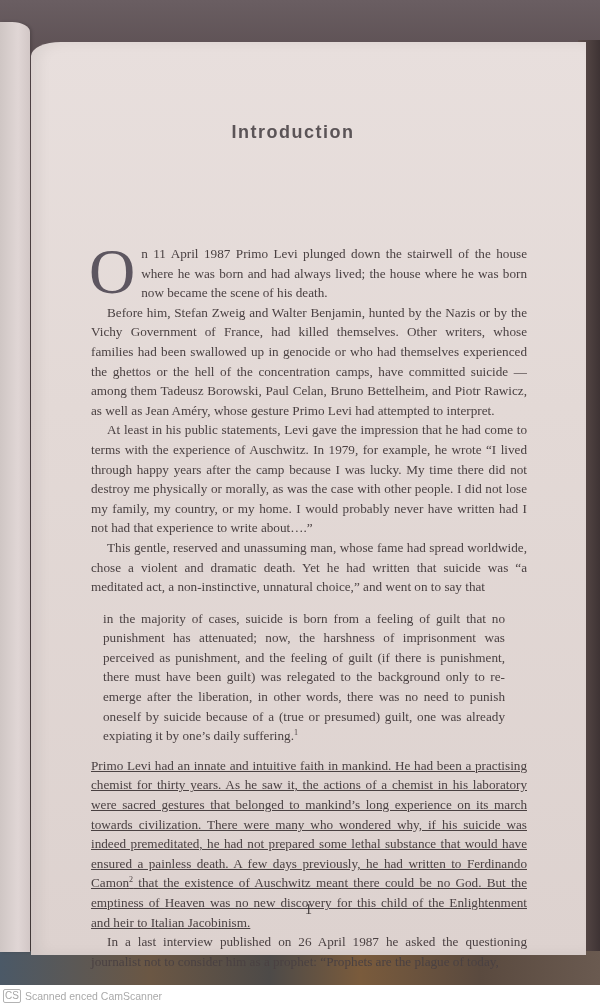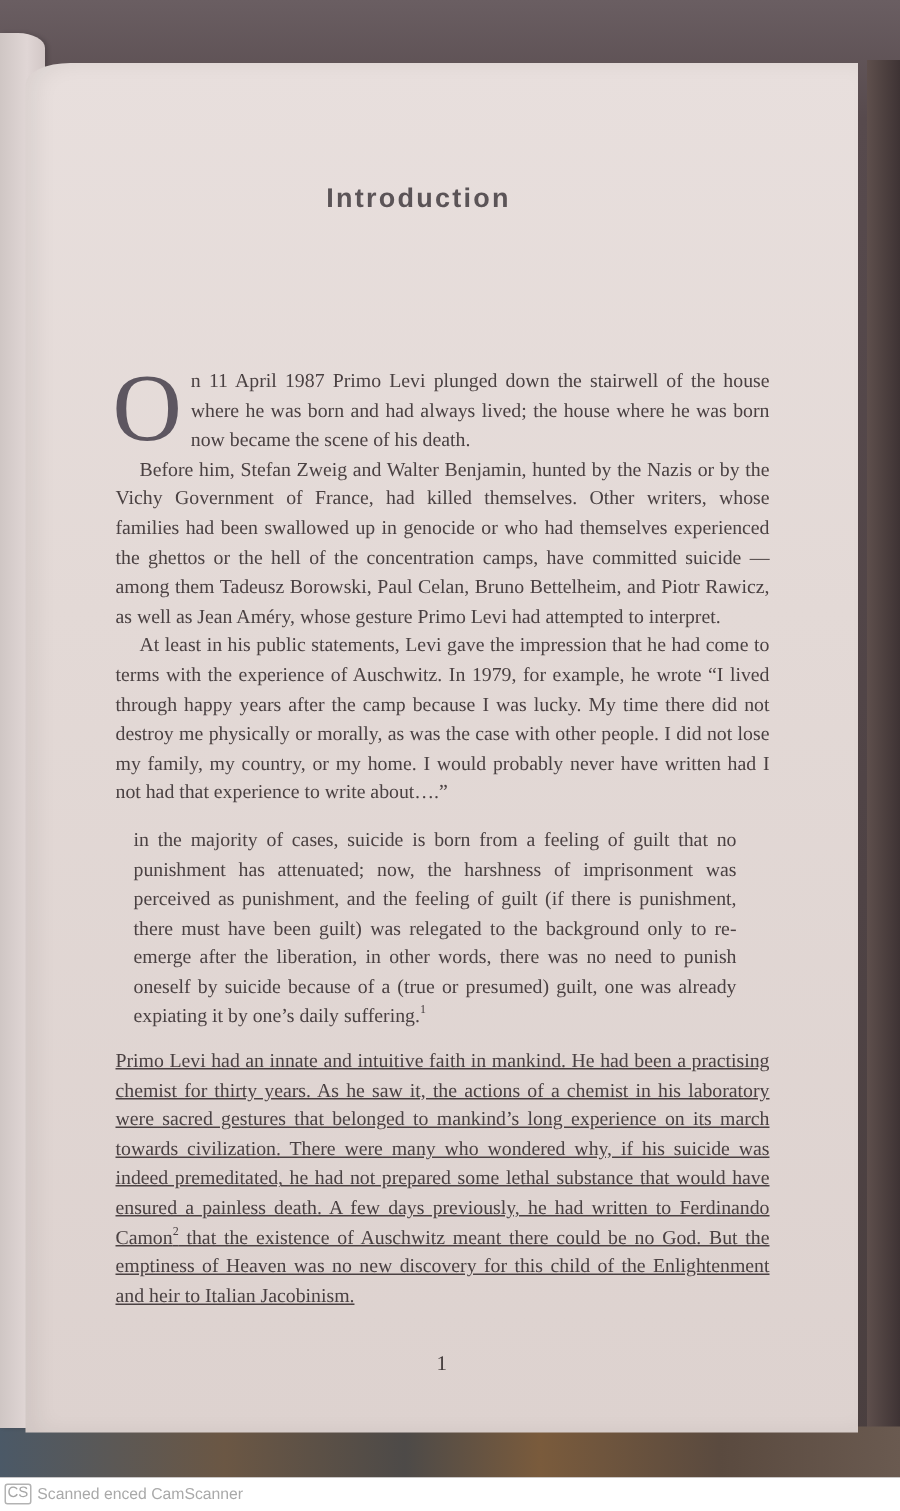--- a/index.html
+++ b/index.html
@@ -21,21 +21,21 @@
       position: absolute; right: 0; top: 40px; width: 22px; height: 915px;
       background: linear-gradient(90deg, #5e4f4c, #3e3334);
     }
     .left-page {
       position: absolute; left: 0; top: 22px; width: 30px; height: 930px;
       background: linear-gradient(90deg, #cfc6c4 0%, #e0d6d5 60%, #d2c7c6 100%);
       border-top-right-radius: 18px 10px;
       box-shadow: 2px 0 3px rgba(0,0,0,0.15);
     }
     .page {
-      position: absolute; left: 17px; top: 42px; width: 555px; height: 913px;
+      position: absolute; left: 31px; top: 42px; width: 555px; height: 913px;
       background: linear-gradient(180deg, #e8dfdd 0%, #e3d9d6 40%, #ddd2cf 100%);
       border-top-left-radius: 30px 14px;
       box-shadow: inset 8px 0 14px rgba(0,0,0,0.06);
     }
     .page-inner {
       position: absolute; left: 60px; top: 80px; width: 420px;
       color: #4a4142;
     }
     .chapter-title {
       position: absolute; left: 0; top: 0; width: 100%;
@@ -99,25 +99,27 @@
 <div class="page">
   <div class="page-inner">
     <div class="chapter-title">Introduction</div>
 
     <div class="body-text">
       <p class="first">
         <span class="drop-cap">O</span><span>n 11 April 1987 Primo Levi plunged down the stairwell of the house where he was born and had always lived; the house where he was born now became the scene of his death.</span>
       </p>
       <p><span>Before him, Stefan Zweig and Walter Benjamin, hunted by the Nazis or by the Vichy Government of France, had killed themselves. Other writers, whose families had been swallowed up in genocide or who had themselves experi­enced the ghettos or the hell of the concentration camps, have committed suicide — among them Tadeusz Borowski, Paul Celan, Bruno Bettelheim, and Piotr Rawicz, as well as Jean Améry, whose gesture Primo Levi had attempted to interpret.</span></p>
       <p><span>At least in his public statements, Levi gave the impression that he had come to terms with the experience of Auschwitz. In 1979, for example, he wrote “I lived through happy years after the camp because I was lucky. My time there did not destroy me physically or morally, as was the case with other people. I did not lose my family, my country, or my home. I would probably never have written had I not had that experience to write about….”</span></p>
+      <p><span>This gentle, reserved and unassuming man, whose fame had spread world­wide, chose a violent and dramatic death. Yet he had written that suicide was “a meditated act, a non-instinctive, unnatural choice,” and went on to say that</span></p>
 
       <p class="block-quote"><span>in the majority of cases, suicide is born from a feeling of guilt that no punishment has attenuated; now, the harshness of imprisonment was perceived as punishment, and the feeling of guilt (if there is punishment, there must have been guilt) was relegated to the background only to re­emerge after the liberation, in other words, there was no need to punish oneself by suicide because of a (true or presumed) guilt, one was already expiating it by one’s daily suffering.</span><sup>1</sup></p>
 
       <p class="after-quote"><span>Primo Levi had an innate and intuitive faith in mankind. He had been a prac­tising chemist for thirty years. As he saw it, the actions of a chemist in his laboratory were sacred gestures that belonged to mankind’s long experience on its march towards civilization. There were many who wondered why, if his suicide was indeed premeditated, he had not prepared some lethal substance that would have ensured a painless death. A few days previously, he had written to Ferdinando Camon</span><sup>2</sup><span> that the existence of Auschwitz meant there could be no God. But the emptiness of Heaven was no new discovery for this child of the Enlightenment and heir to Italian Jacobinism.</span></p>
 
+      <p><span>In a last interview published on 26 April 1987 he asked the questioning journalist not to consider him as a prophet: “Prophets are the plague of today,</span></p>
     </div>
   </div>
   <div class="page-number">1</div>
 </div>
 
 <div class="watermark">
   <span class="cs-badge">CS</span>
   <span>Scanned enced CamScanner</span>
 </div>
 

